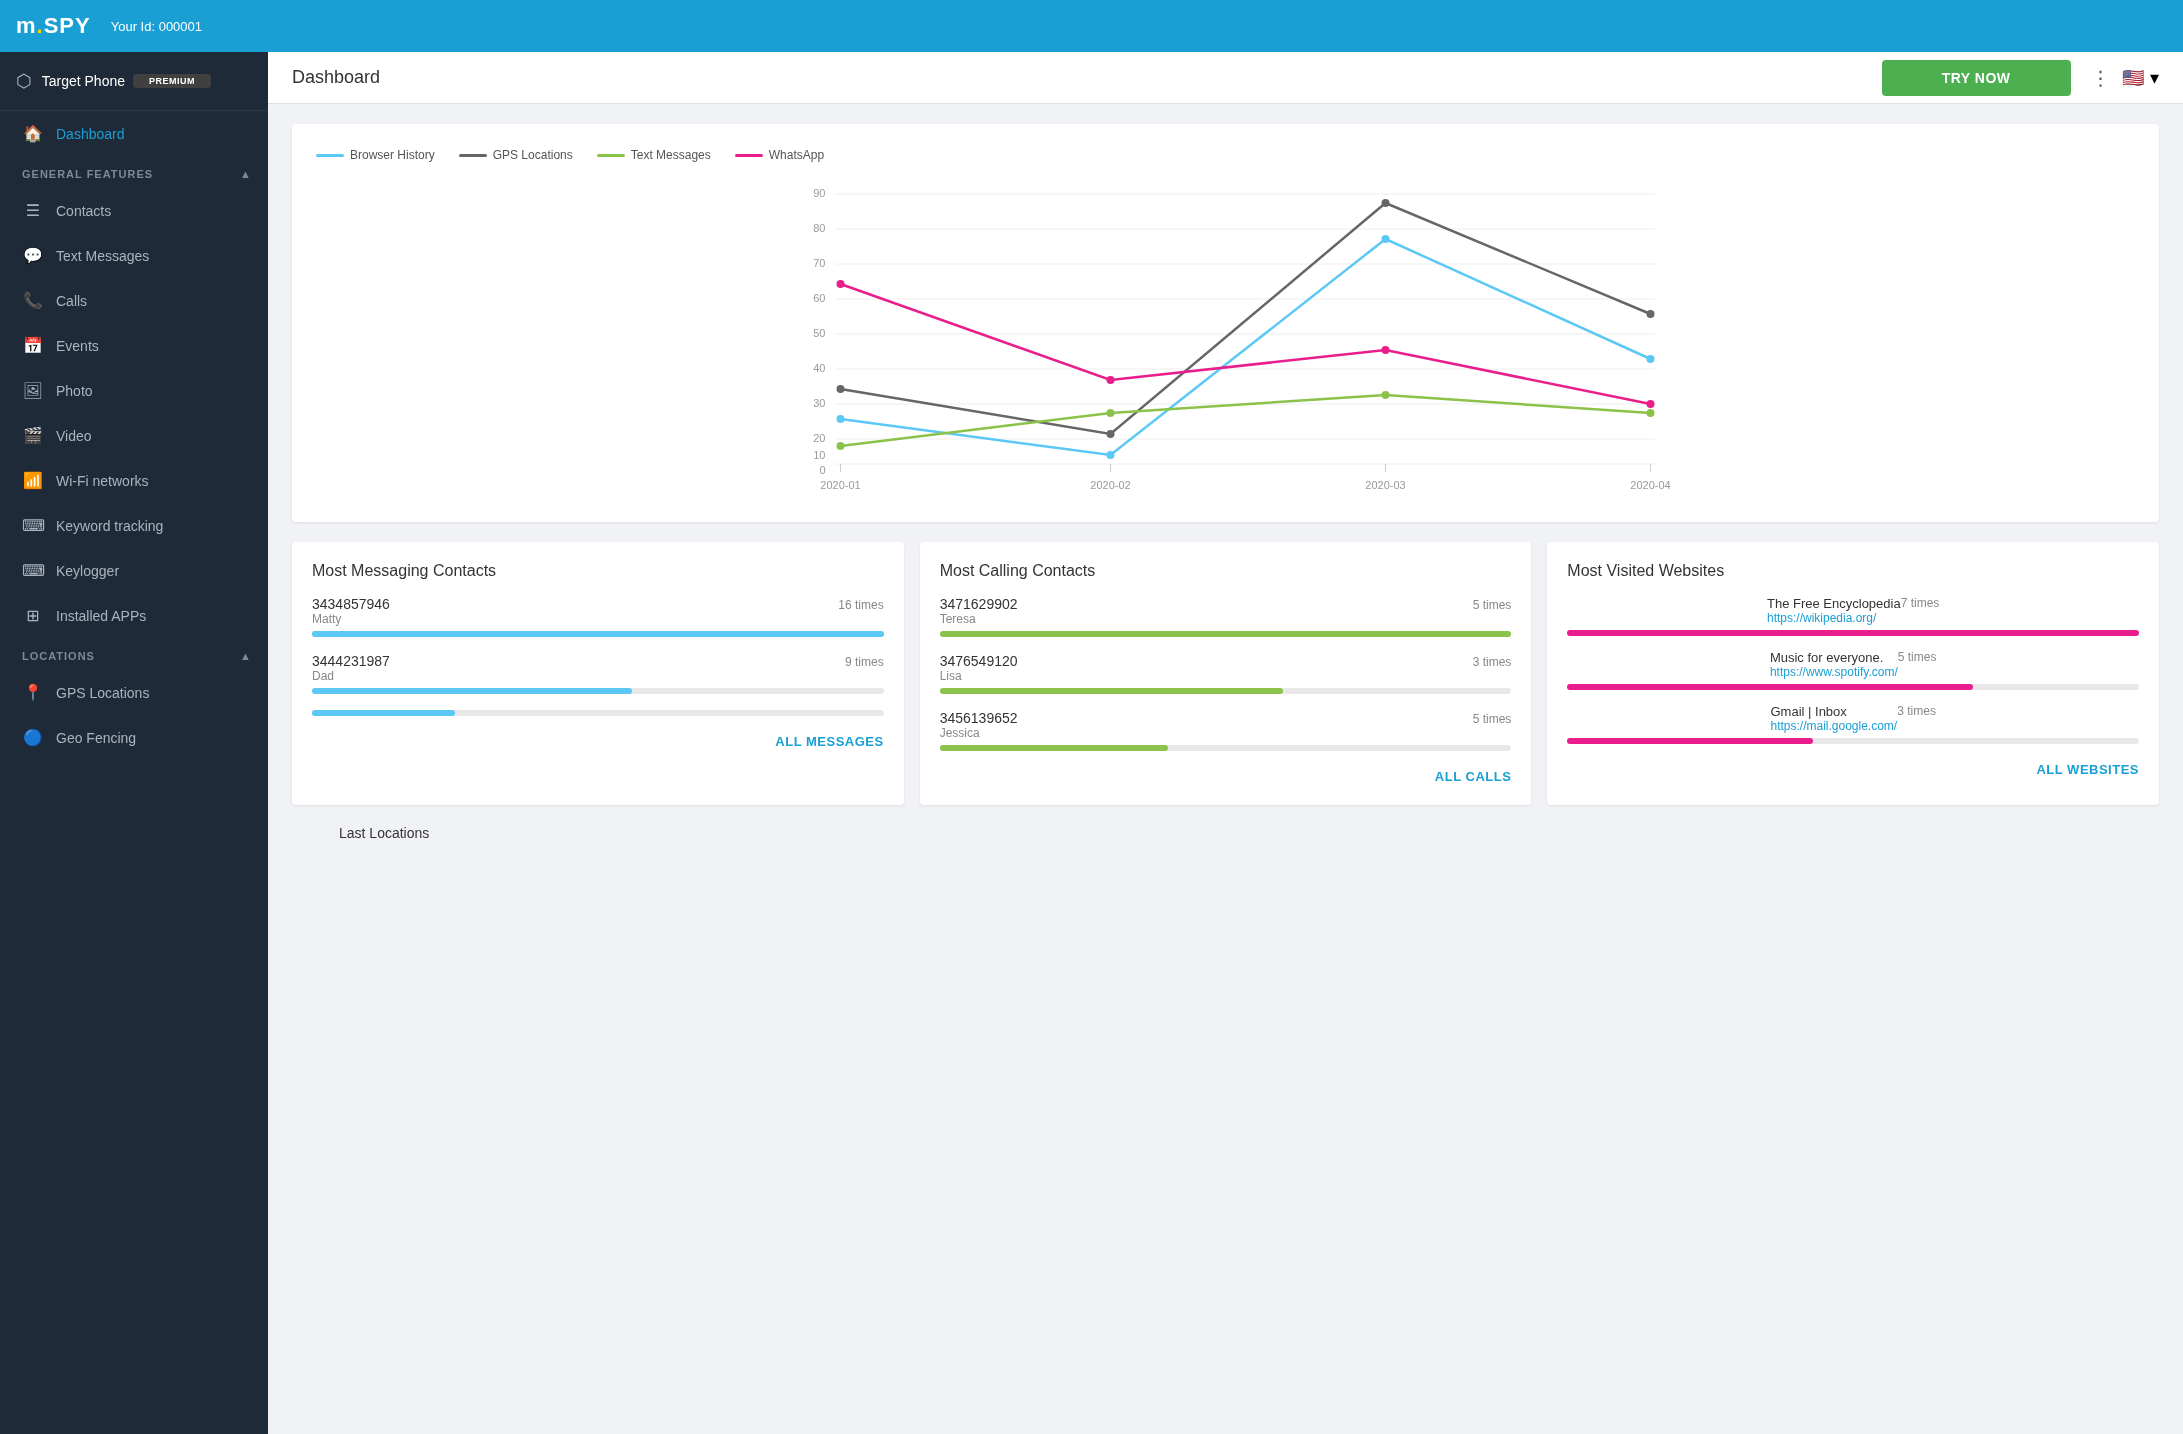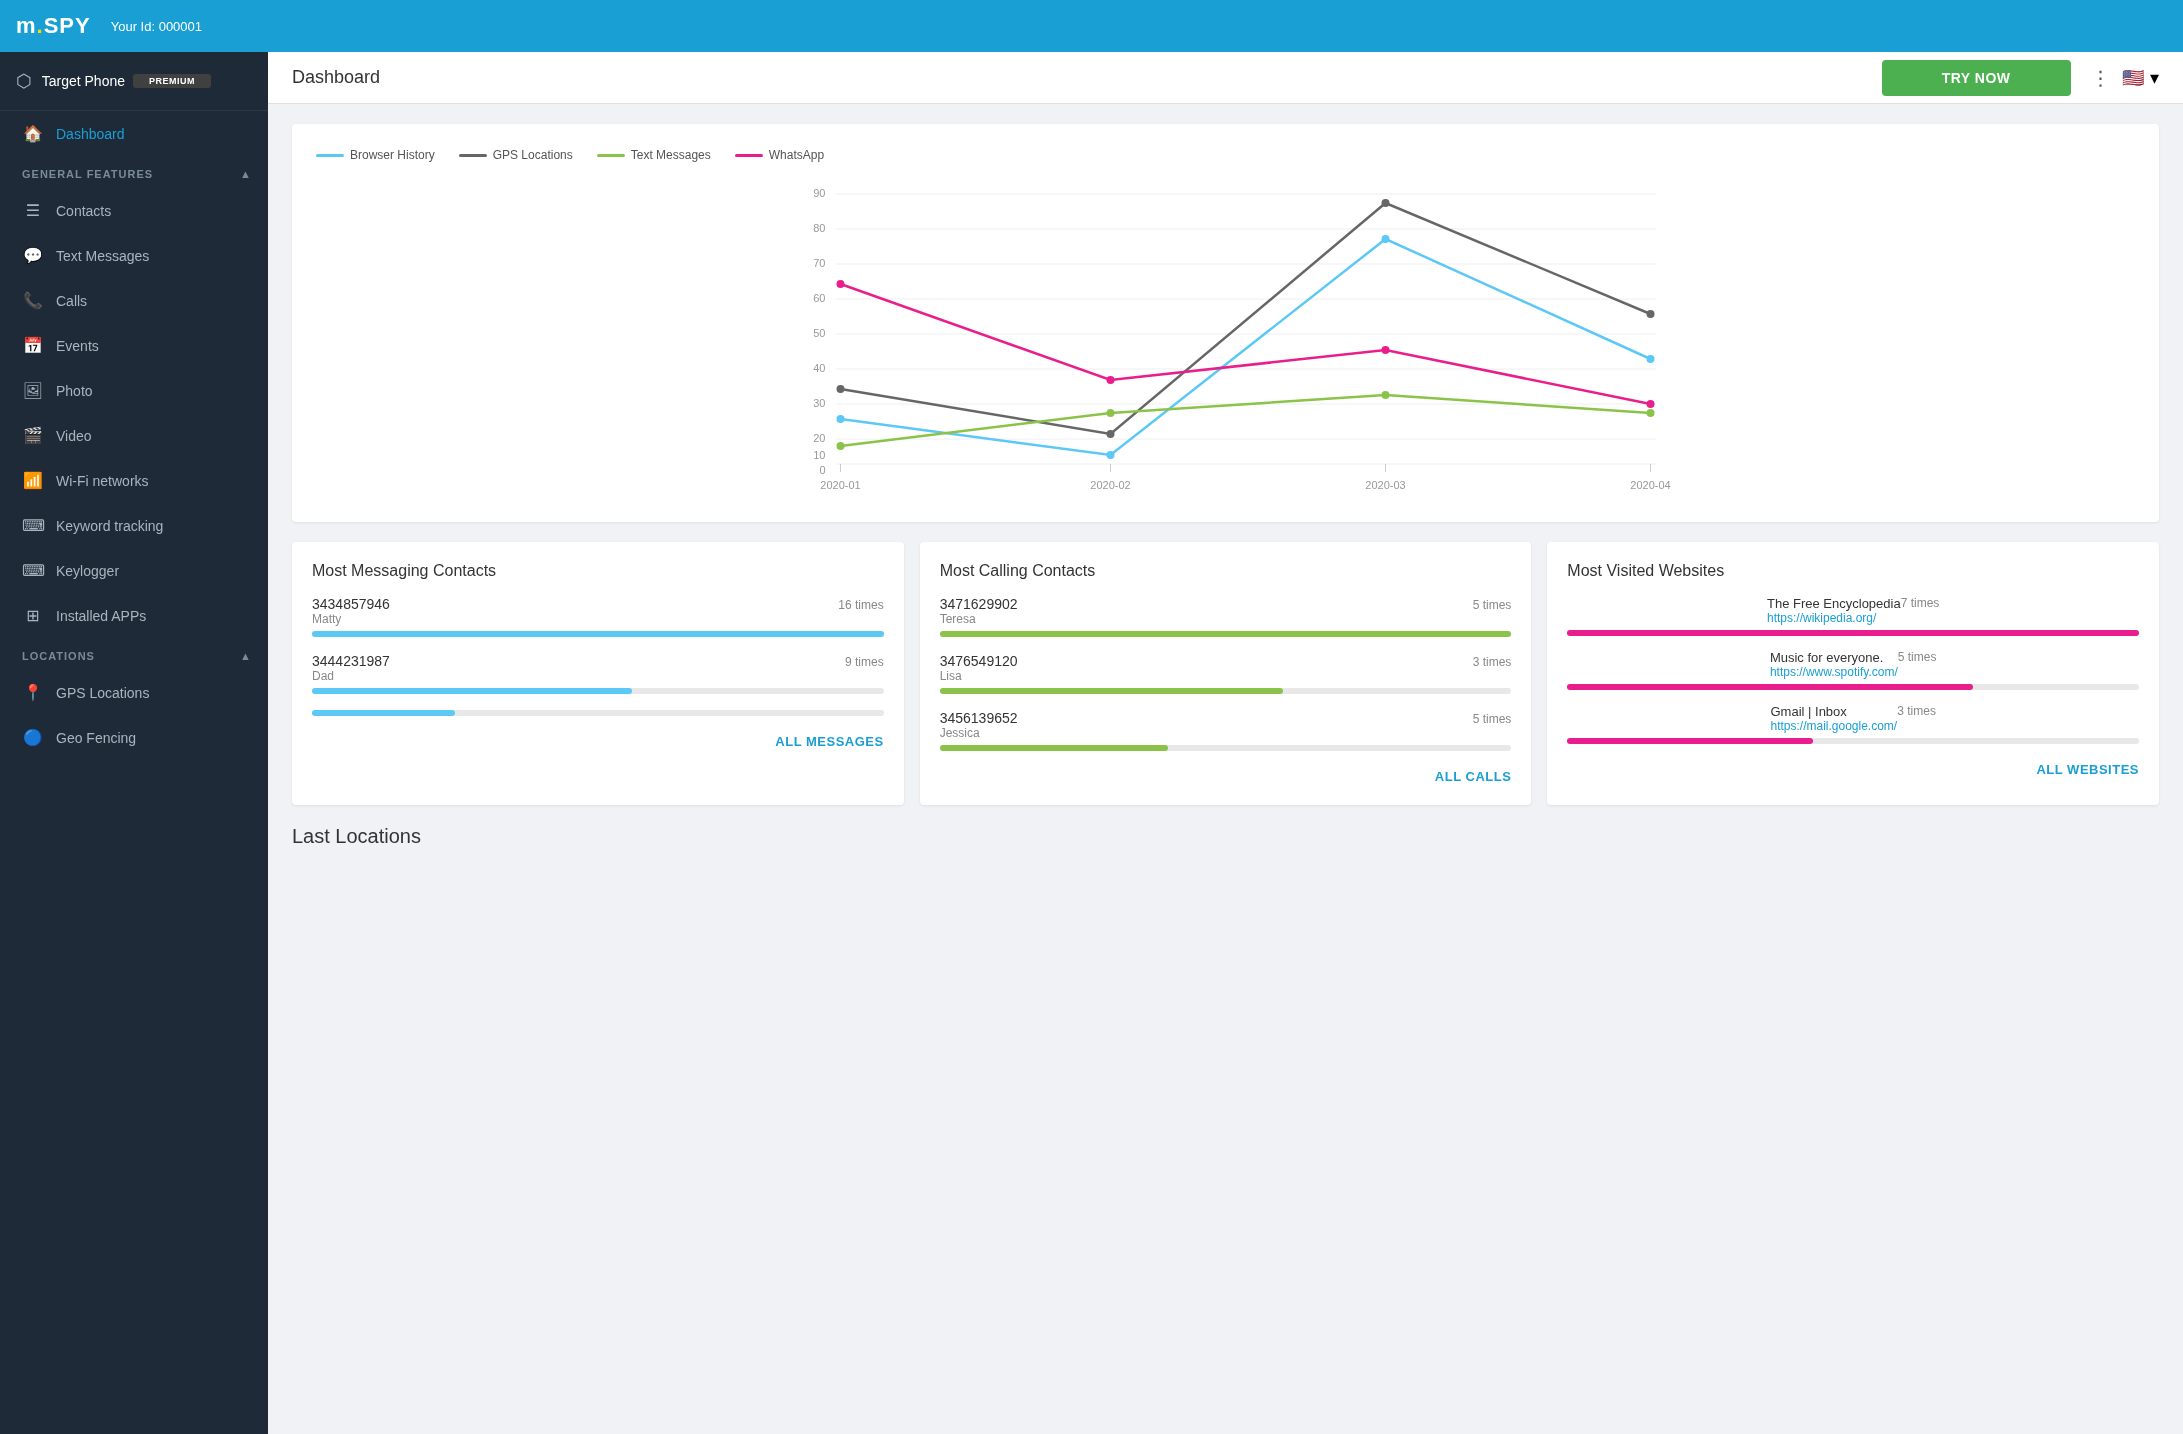--- a/index.html
+++ b/index.html
@@ -89,21 +89,21 @@
     .website-times { font-size: 12px; color: #888; }
     .website-row { display: flex; justify-content: center; align-items: flex-start; }
     .website-bar-wrap { margin-top: 5px; height: 6px; border-radius: 3px; background: #e8e8e8; }
     .website-bar { height: 6px; border-radius: 3px; background: #e91e8c; }
 
     
     .card-footer { text-align: right; margin-top: 16px; }
     .card-footer a { color: #1a9fd4; font-size: 13px; font-weight: 600; text-decoration: none; letter-spacing: 0.5px; }
 
     
-    .section-title { font-size: 20px; color: #333; font-weight: 400; margin-bottom: 12px; }
+    .section-title { font-size: 14px; color: #333; font-weight: 400; margin-bottom: 12px; margin-left: 47px; }
 
     
     .sidebar::-webkit-scrollbar { width: 4px; }
     .sidebar::-webkit-scrollbar-thumb { background: #3a4a5a; }
   </style>
 </head>
 <body>
 
 <div class="topbar">
   <div class="topbar-logo">

